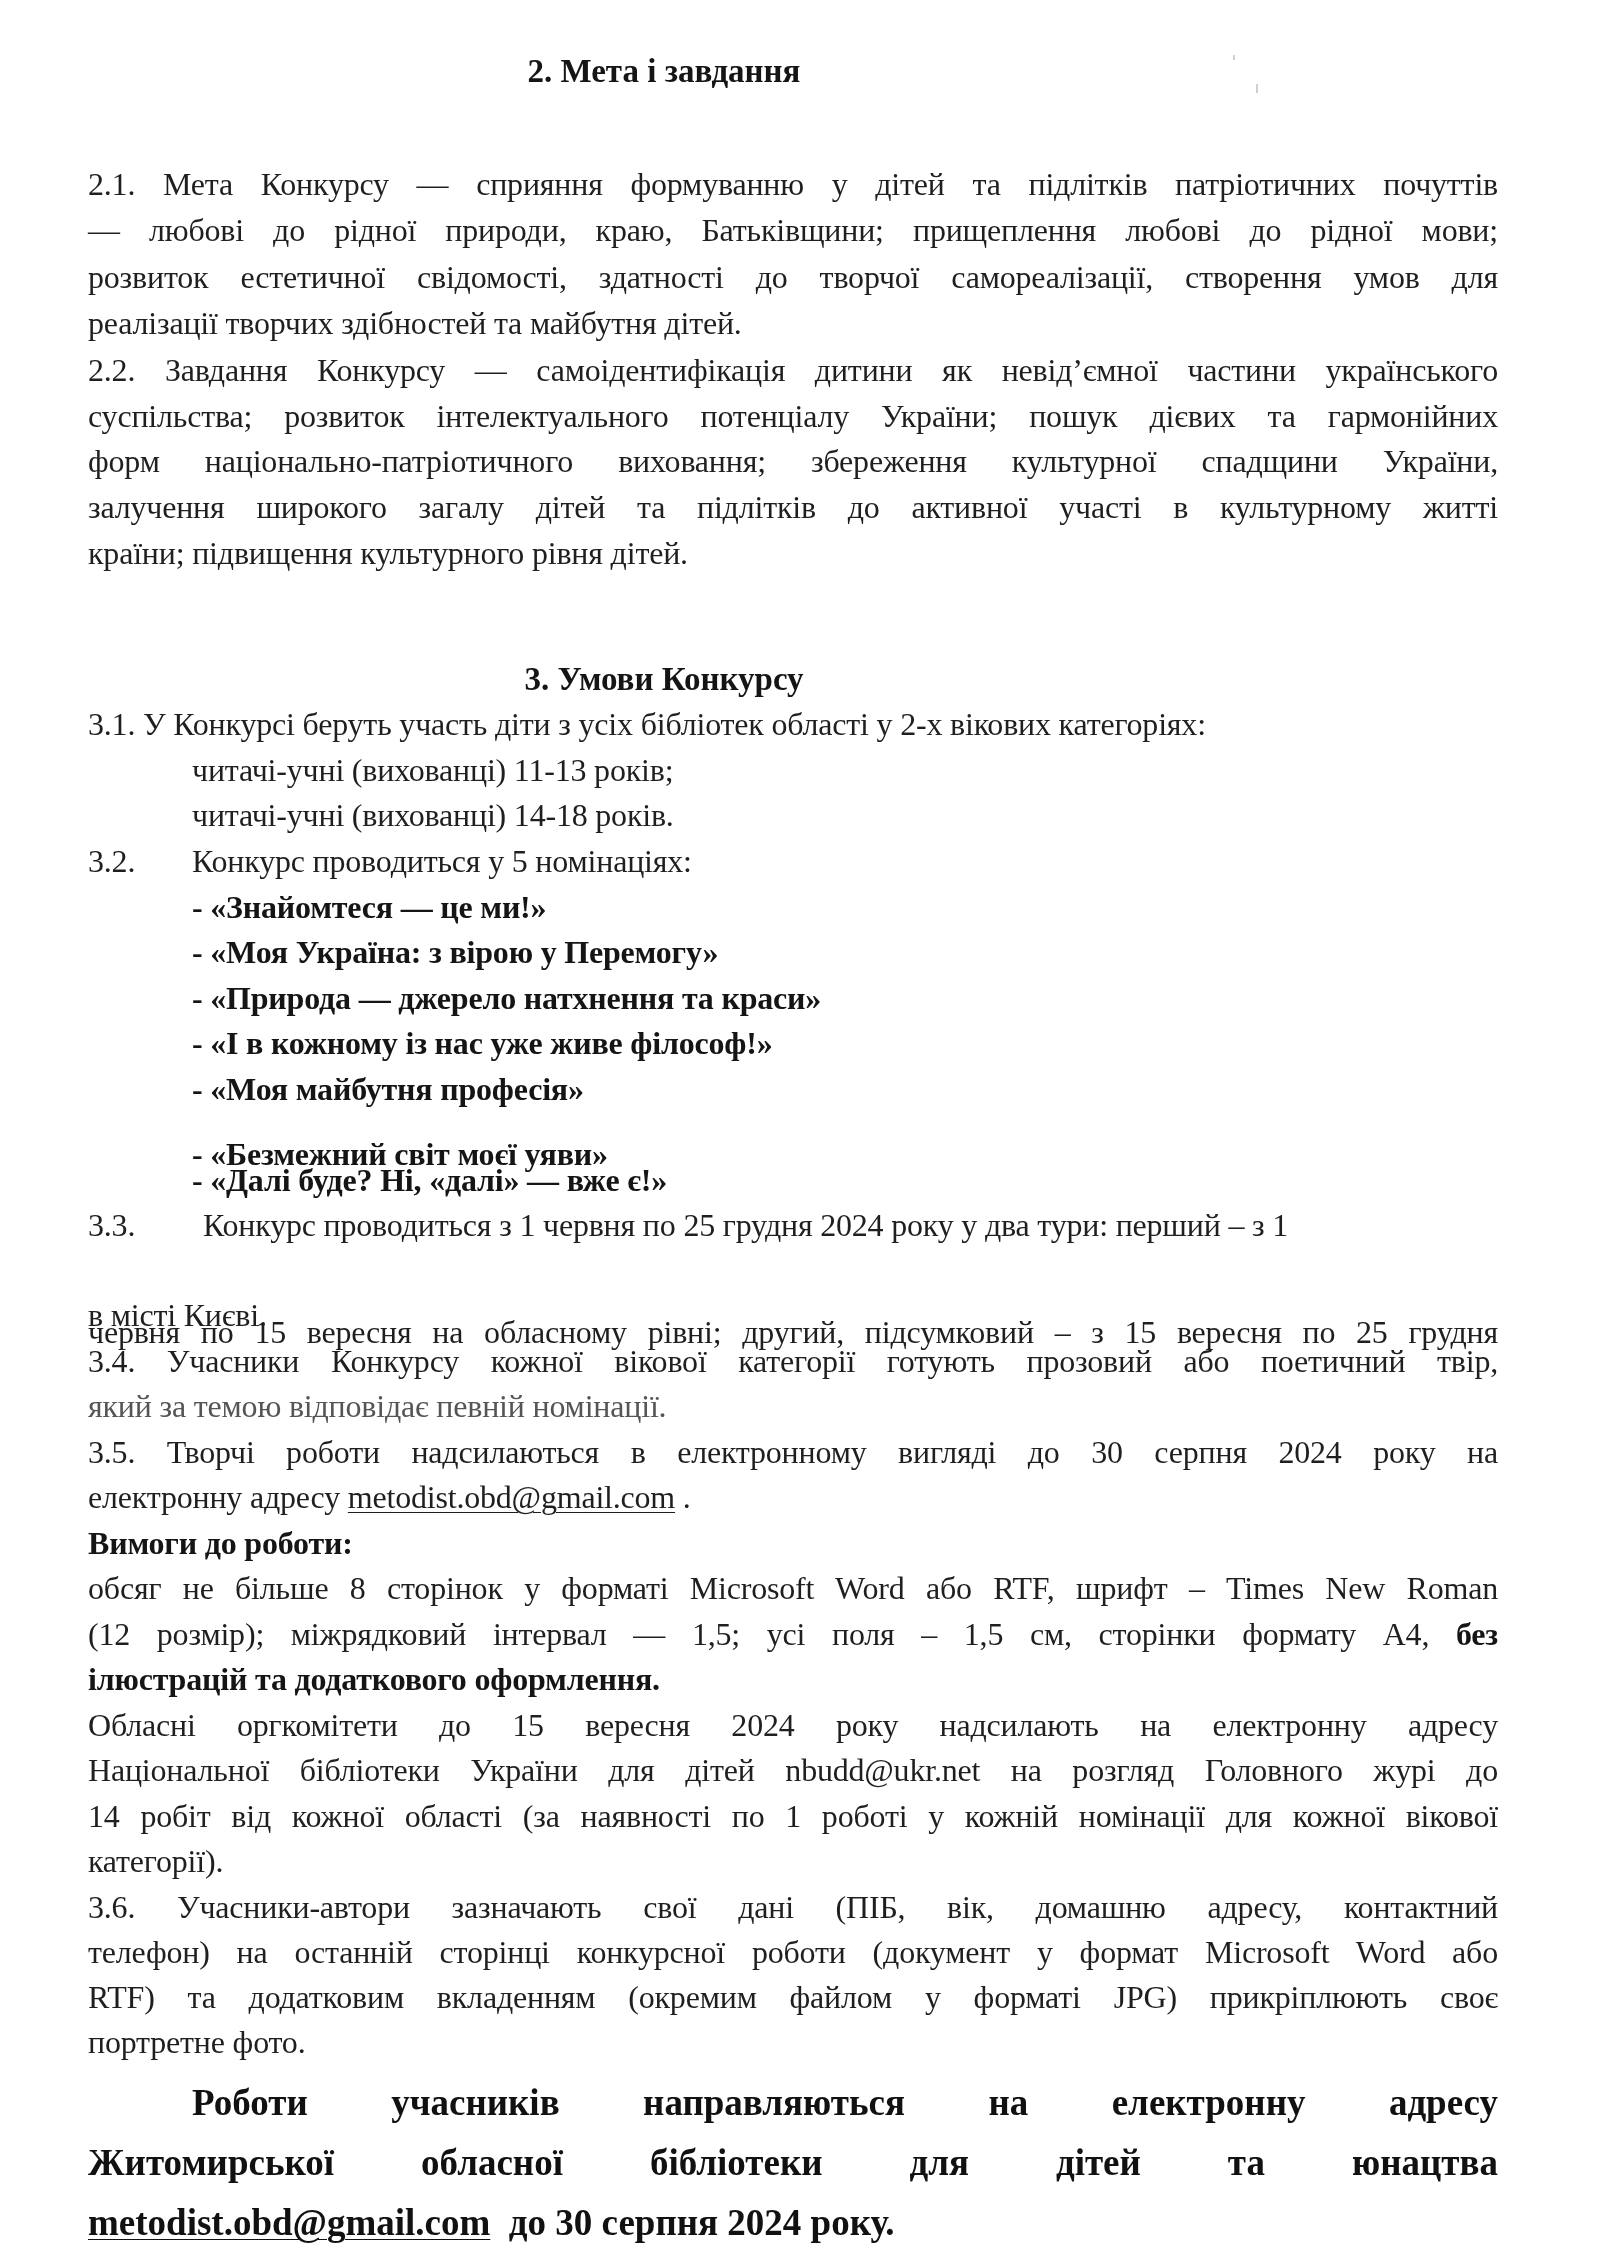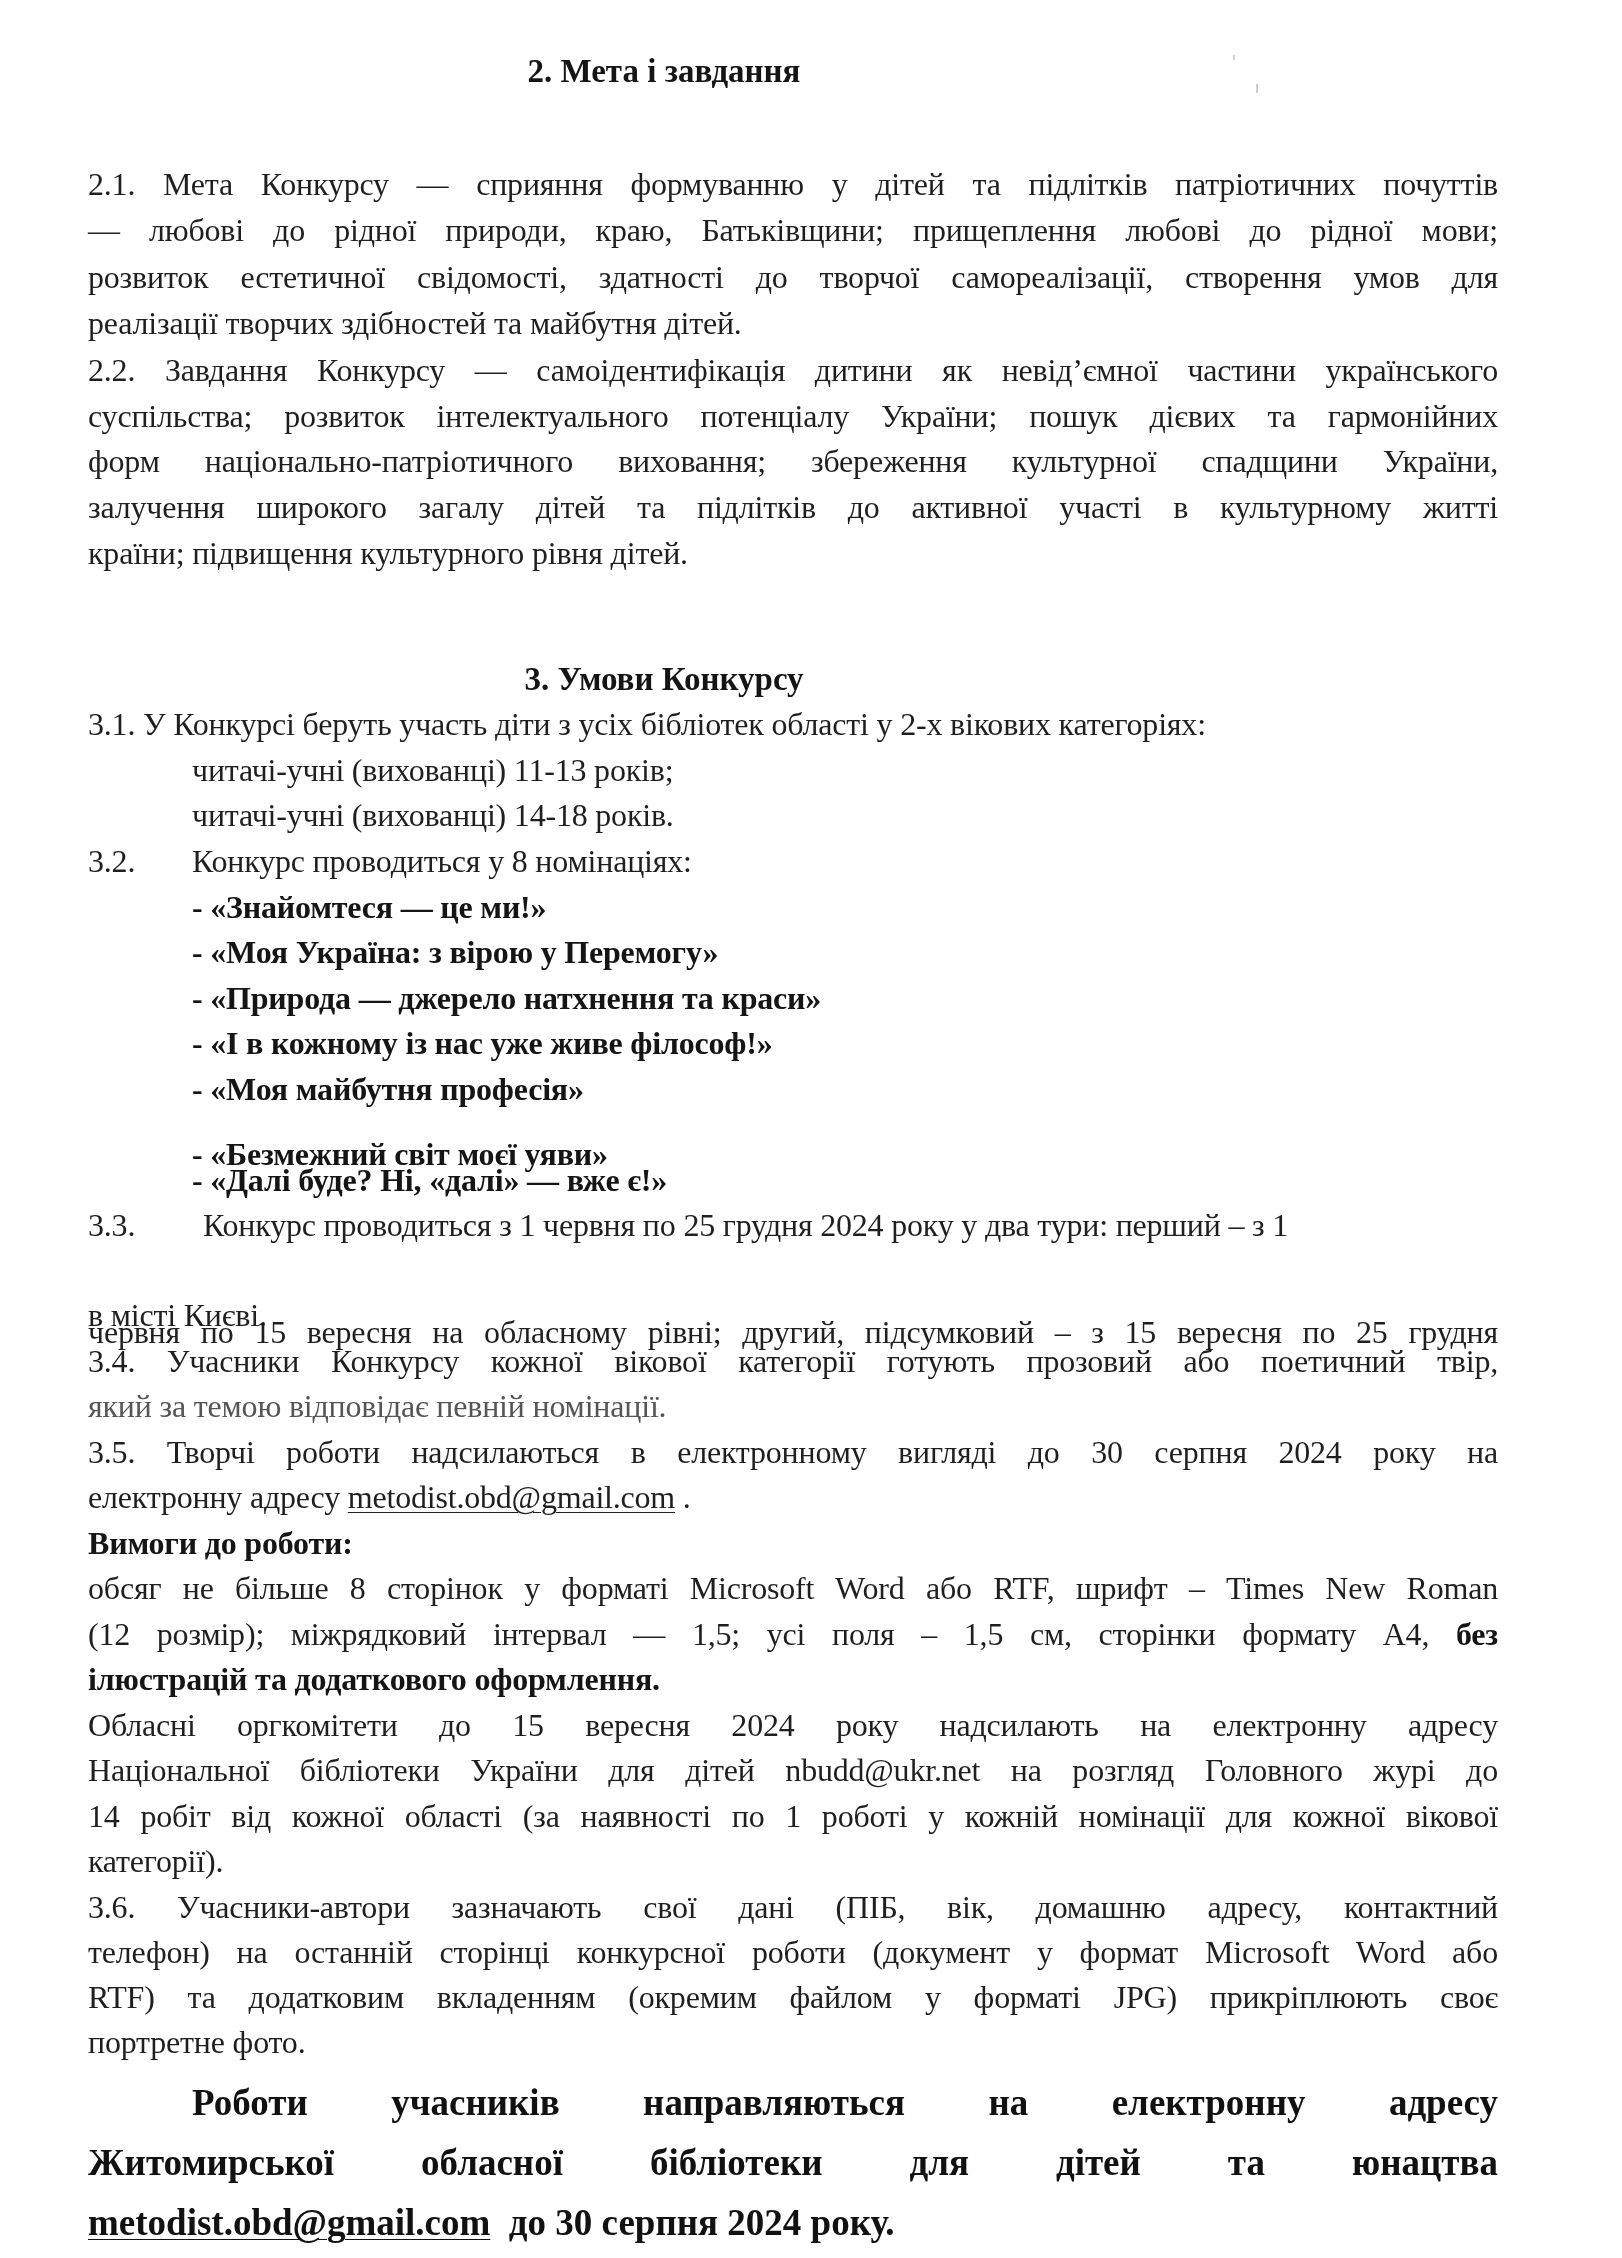--- a/index.html
+++ b/index.html
@@ -82,21 +82,21 @@
   <div class="line just" style="top:484px;">залучення широкого загалу дітей та підлітків до активної участі в культурному житті</div>
   <div class="line" style="top:530px;">країни; підвищення культурного рівня дітей.</div>
 
   <div class="h" style="top:656px;">3. Умови Конкурсу</div>
 
   <div class="line" style="top:701px;">3.1. У Конкурсі беруть участь діти з усіх бібліотек області у 2-х вікових категоріях:</div>
   <div class="line ind1" style="top:747px;">читачі-учні (вихованці) 11-13 років;</div>
   <div class="line ind1" style="top:792px;">читачі-учні (вихованці) 14-18 років.</div>
 
   <div class="line" style="top:838px;">
-    <span class="num-tab">3.2.</span><span>Конкурс проводиться у 8 номінаціях:</span>
+    <span class="num-tab">3.2.</span><span>Конкурс проводиться у 5 номінаціях:</span>
   </div>
 
   <div class="line nom" style="top:884px;">-  «Знайомтеся — це ми!»</div>
   <div class="line nom" style="top:929px;">-  «Моя Україна: з вірою у Перемогу»</div>
   <div class="line nom" style="top:975px;">-  «Природа — джерело натхнення та краси»</div>
   <div class="line nom" style="top:1020px;">-  «І в кожному із нас уже живе філософ!»</div>
   <div class="line nom" style="top:1066px;">-  «Моя майбутня професія»</div>
   <div class="line nom" style="top:1111px;margin-top:20px;">-  «Безмежний світ моєї уяви»</div>
   <div class="line nom" style="top:1157px;">-  «Далі буде? Ні, «далі» — вже є!»</div>
 

